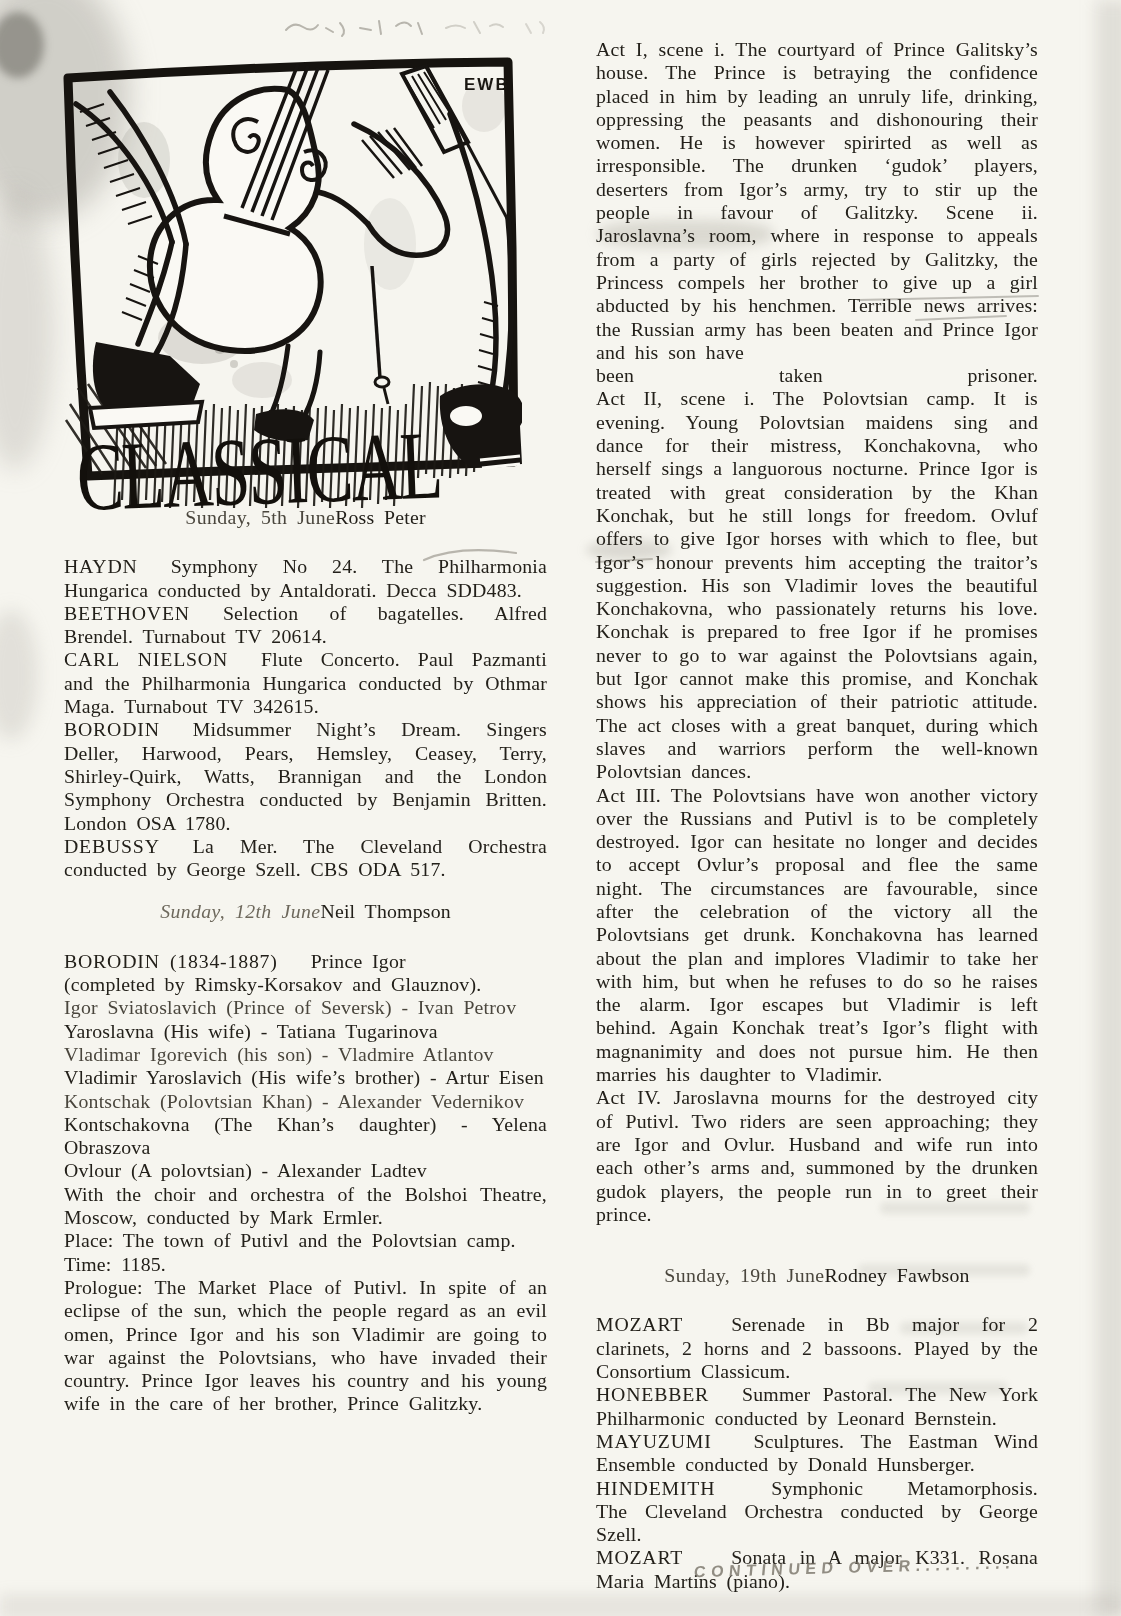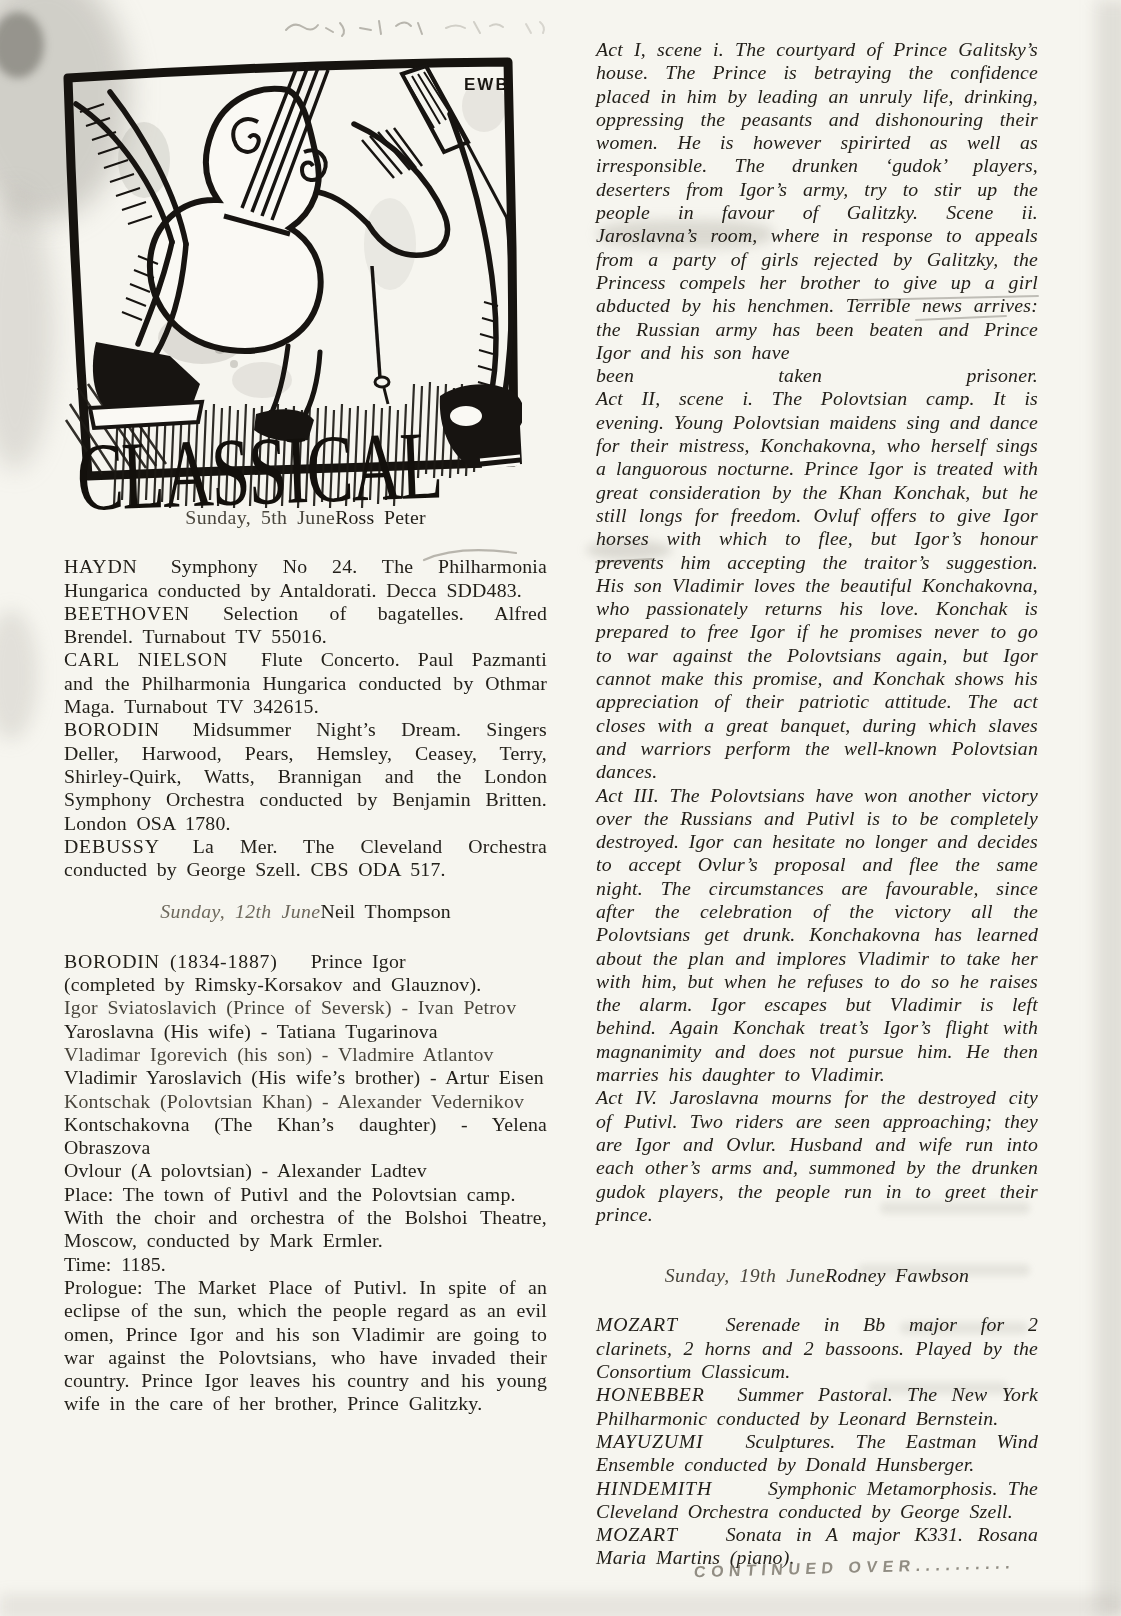--- a/index.html
+++ b/index.html
@@ -23,21 +23,21 @@
   .g1{left:880px;top:1202px;width:150px;}
   .g2{left:858px;top:1264px;width:172px;}
   .g3{left:900px;top:1322px;width:128px;}
   .g4{left:868px;top:1382px;width:140px;}
 
   
   .col{position:absolute;text-align:justify;font-size:19.8px;line-height:23.3px;
        word-spacing:4.5px;letter-spacing:.2px;}
   .col p{margin:0;}
   .col-left{left:64px;top:506px;width:483px;}
-  .col-right{left:596px;top:38px;width:442px;font-style:italic;}
+  .col-right{left:596px;top:38px;width:442px;}
   .prog-header{display:flex;justify-content:center;align-items:baseline;}
   .prog-header .date{letter-spacing:.4px;}
   .faded{color:#6d685c;font-style:italic;}
   .semi-faded{color:#4a463d;}
   .gap-lg{height:26px;}
   .gap-md{height:19px;}
   .gap-sm{height:12px;}
   .entry .composer{margin-right:33px;letter-spacing:.8px;}
   .stretch{text-align:justify;text-align-last:justify;}
 
@@ -168,21 +168,21 @@
   <div class="col col-left">
 
     <div class="prog-header">
       <span class="date semi-faded">Sunday, 5th June</span>
       <span class="presenter">Ross Peter</span>
     </div>
     <div class="gap-lg"></div>
 
     <div>
       <p class="entry"><span class="composer">HAYDN</span><span>Symphony No 24. The Philharmonia Hungarica conducted by Antaldorati. Decca SDD483.</span></p>
-      <p class="entry"><span class="composer">BEETHOVEN</span><span>Selection of bagatelles. Alfred Brendel. Turnabout TV 55016.</span></p>
+      <p class="entry"><span class="composer">BEETHOVEN</span><span>Selection of bagatelles. Alfred Brendel. Turnabout TV 20614.</span></p>
       <p class="entry"><span class="composer">CARL NIELSON</span><span>Flute Concerto. Paul Pazmanti and the Philharmonia Hungarica conducted by Othmar Maga. Turnabout TV 342615.</span></p>
       <p class="entry"><span class="composer">BORODIN</span><span>Midsummer Night’s Dream. Singers Deller, Harwood, Pears, Hemsley, Ceasey, Terry, Shirley-Quirk, Watts, Brannigan and the London Symphony Orchestra conducted by Benjamin Britten. London OSA 1780.</span></p>
       <p class="entry"><span class="composer">DEBUSSY</span><span>La Mer. The Cleveland Orchestra conducted by George Szell. CBS ODA 517.</span></p>
     </div>
 
     <div class="gap-md"></div>
     <div class="prog-header">
       <span class="date faded">Sunday, 12th June</span>
       <span class="presenter">Neil Thompson</span>
     </div>
@@ -191,22 +191,22 @@
     <div>
       <p class="entry"><span class="composer" style="">BORODIN (1834-1887)</span><span>Prince Igor</span></p>
       <p>(completed by Rimsky-Korsakov and Glauznov).</p>
       <p class="cast semi-faded">Igor Sviatoslavich (Prince of Seversk) - Ivan Petrov</p>
       <p class="cast">Yaroslavna (His wife) - Tatiana Tugarinova</p>
       <p class="cast semi-faded">Vladimar Igorevich (his son) - Vladmire Atlantov</p>
       <p class="cast">Vladimir Yaroslavich (His wife’s brother) - Artur Eisen</p>
       <p class="cast semi-faded">Kontschak (Polovtsian Khan) - Alexander Vedernikov</p>
       <p class="cast">Kontschakovna (The Khan’s daughter) - Yelena Obraszova</p>
       <p class="cast">Ovlour (A polovtsian) - Alexander Ladtev</p>
+      <p>With the choir and orchestra of the Bolshoi Theatre, Moscow, conducted by Mark Ermler.</p>
       <p>Place: The town of Putivl and the Polovtsian camp.</p>
-      <p>With the choir and orchestra of the Bolshoi Theatre, Moscow, conducted by Mark Ermler.</p>
       <p>Time: 1185.</p>
       <p>Prologue:  The Market Place of Putivl. In spite of an eclipse of the sun, which the people regard as an evil omen, Prince Igor and his son Vladimir are going to war against the Polovtsians, who have invaded their country. Prince Igor leaves his country and his young wife in the care of her brother, Prince Galitzky.</p>
     </div>
   </div>
 
   <svg class="pencil" style="left:420px;top:546px" width="110" height="20">
     <path d="M4,14 Q38,-1 96,7" stroke="#8f8b80" stroke-width="2.2" fill="none" opacity=".6" stroke-linecap="round"></path>
   </svg>
 
   <svg class="pencil" style="left:854px;top:294px" width="196" height="32">

